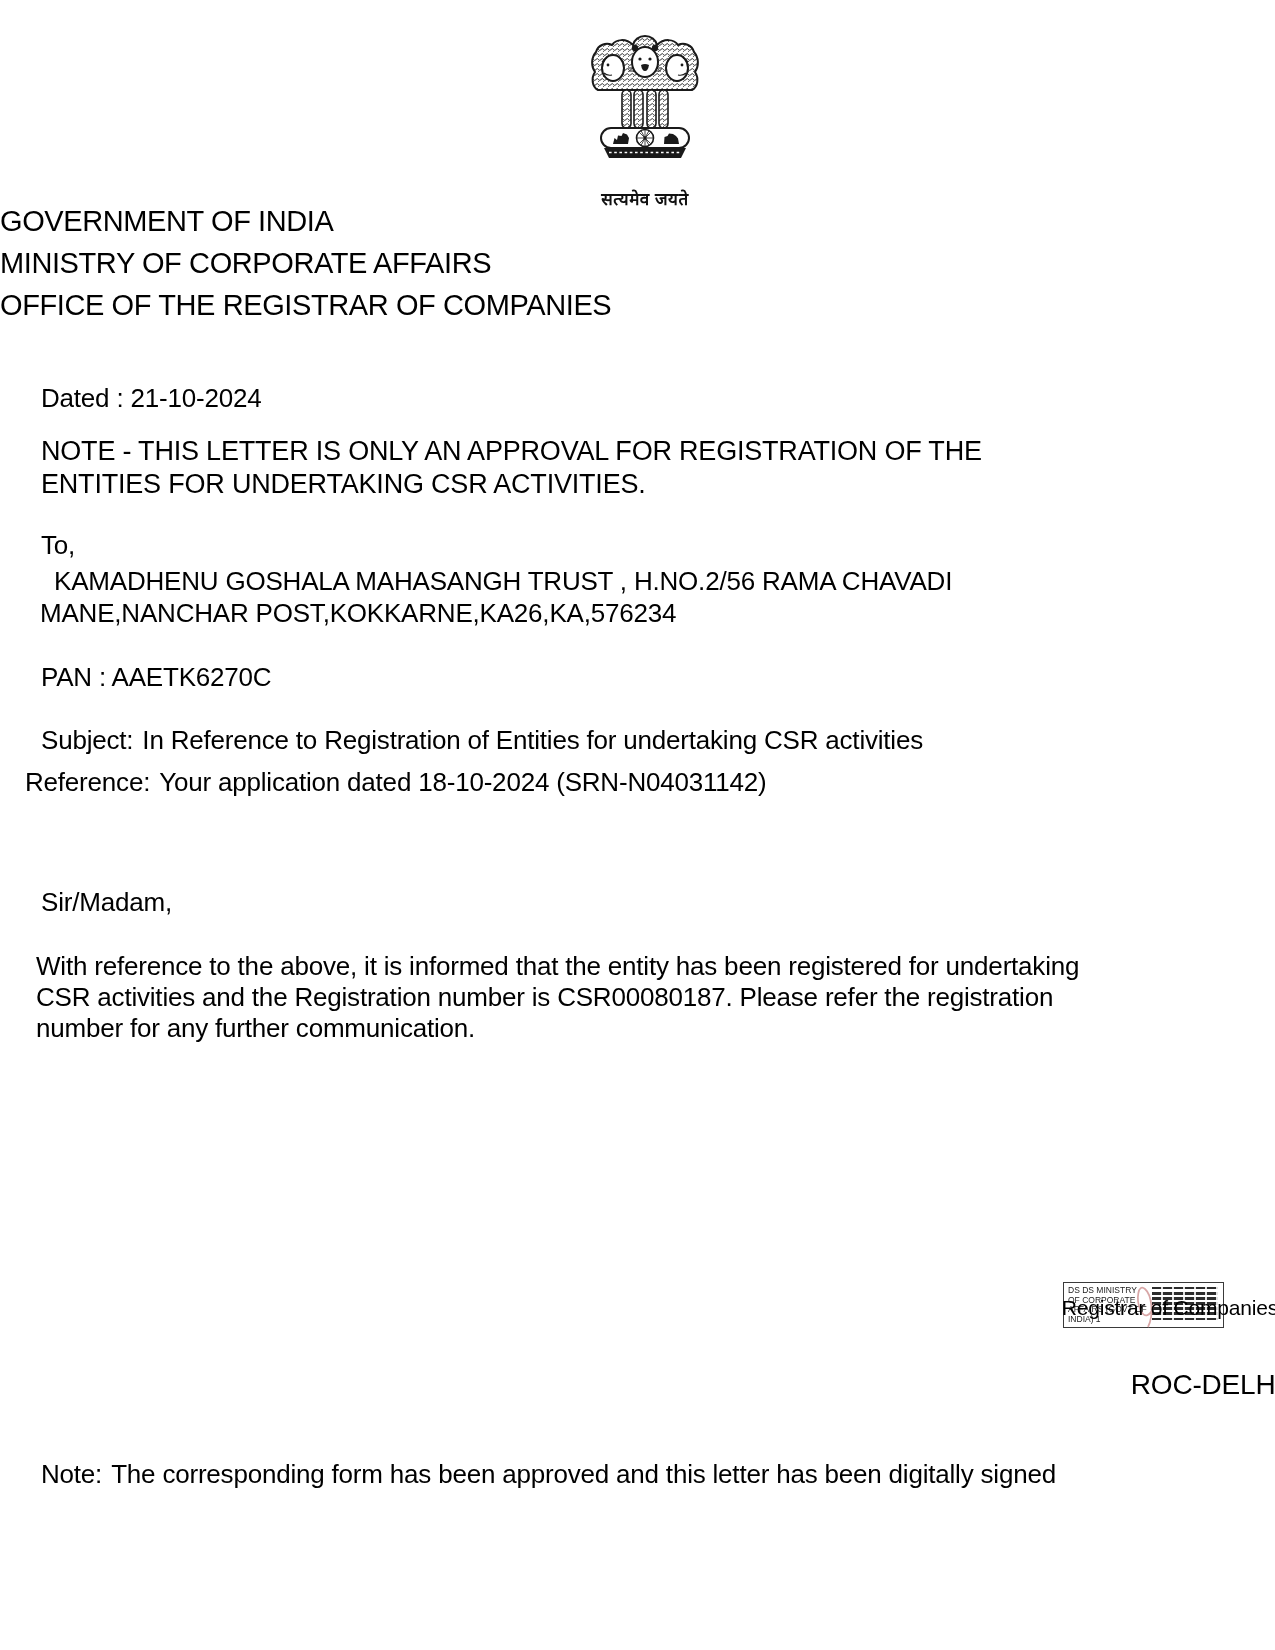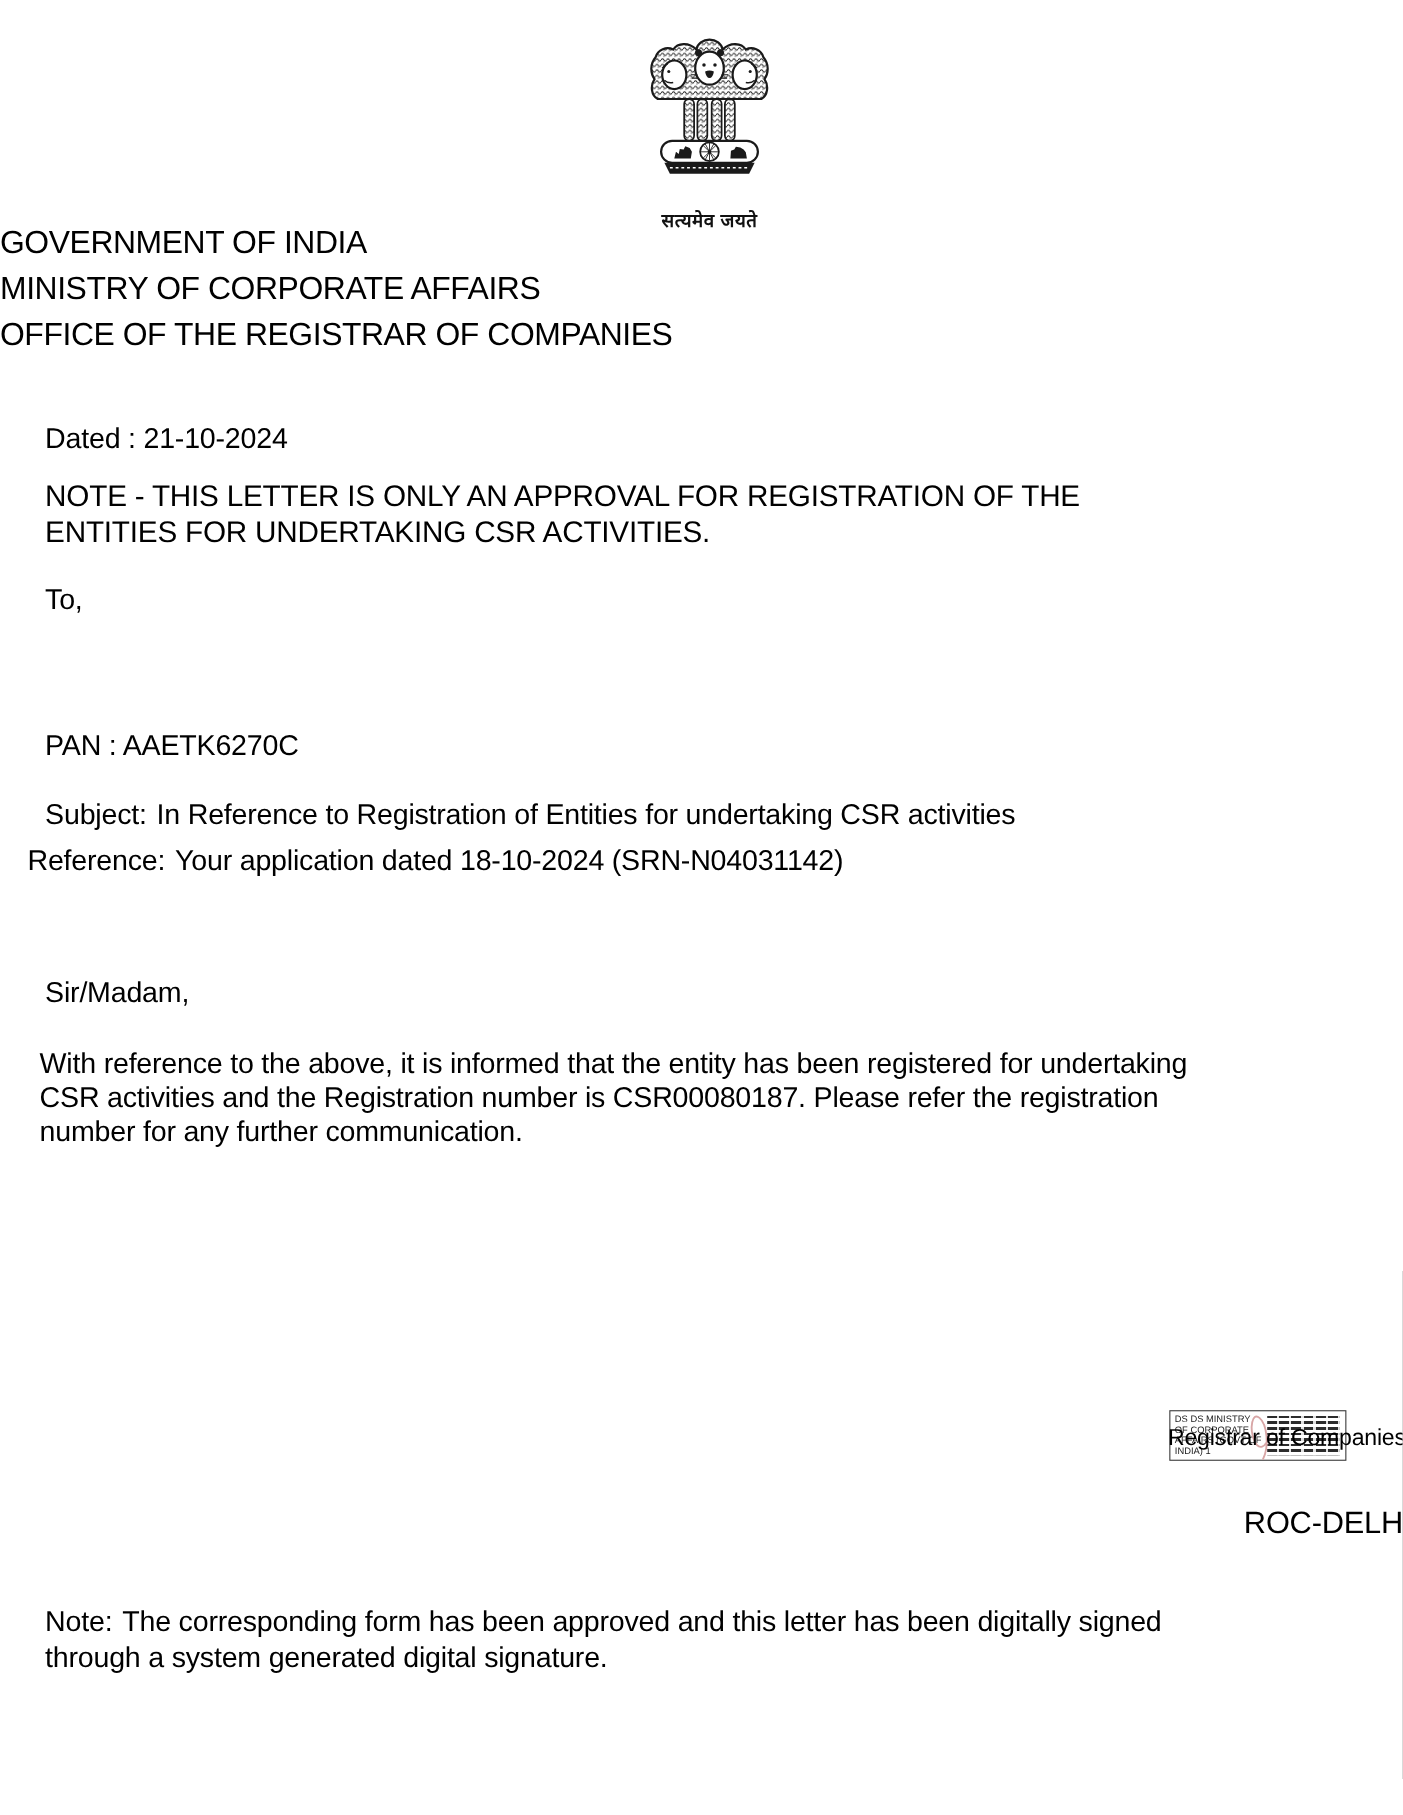--- a/index.html
+++ b/index.html
@@ -116,20 +116,22 @@
 MINISTRY OF CORPORATE AFFAIRS
 OFFICE OF THE REGISTRAR OF COMPANIES</div>
 
   <div class="abs t dated">Dated : 21-10-2024</div>
 
   <div class="abs t note-caps ml">NOTE - THIS LETTER IS ONLY AN APPROVAL FOR REGISTRATION OF THE
 ENTITIES FOR UNDERTAKING CSR ACTIVITIES.</div>
 
   <div class="abs t to-line">To,</div>
 
+  <div class="abs t address ml">  KAMADHENU GOSHALA MAHASANGH TRUST , H.NO.2/56 RAMA CHAVADI
+MANE,NANCHAR POST,KOKKARNE,KA26,KA,576234</div>
 
   <div class="abs t pan">PAN : AAETK6270C</div>
 
   <div class="abs t subject">
     <span class="b">Subject:</span><span>In Reference to Registration of Entities for undertaking CSR activities</span>
   </div>
 
   <div class="abs t reference">
     <span class="b">Reference:</span><span>Your application dated 18-10-2024 (SRN-N04031142)</span>
   </div>
@@ -150,16 +152,15 @@
       <path d="M22,43 C28,31 26,11 19,5 C12,-1 10,15 14,25 C18,35 25,33 28,20" stroke="#d8a6a6" stroke-width="1.7" fill="none"></path>
     </svg>
   </div>
 
   <div class="abs t registrar">Registrar of Companies</div>
 
   <div class="abs t roc">ROC-DELHI</div>
 
   <div class="abs t fnote">
     <span class="b">Note:</span><span>The corresponding form has been approved and this letter has been digitally signed</span>
-    <div>through a system generated digital signature.</div>
   </div>
 
 </div>
 
 </body></html>

